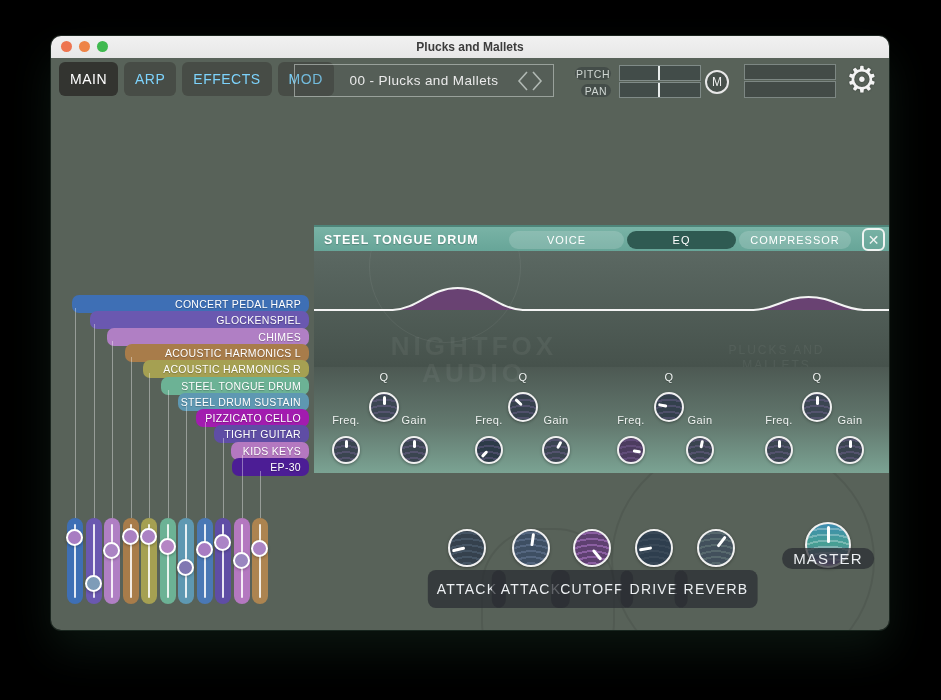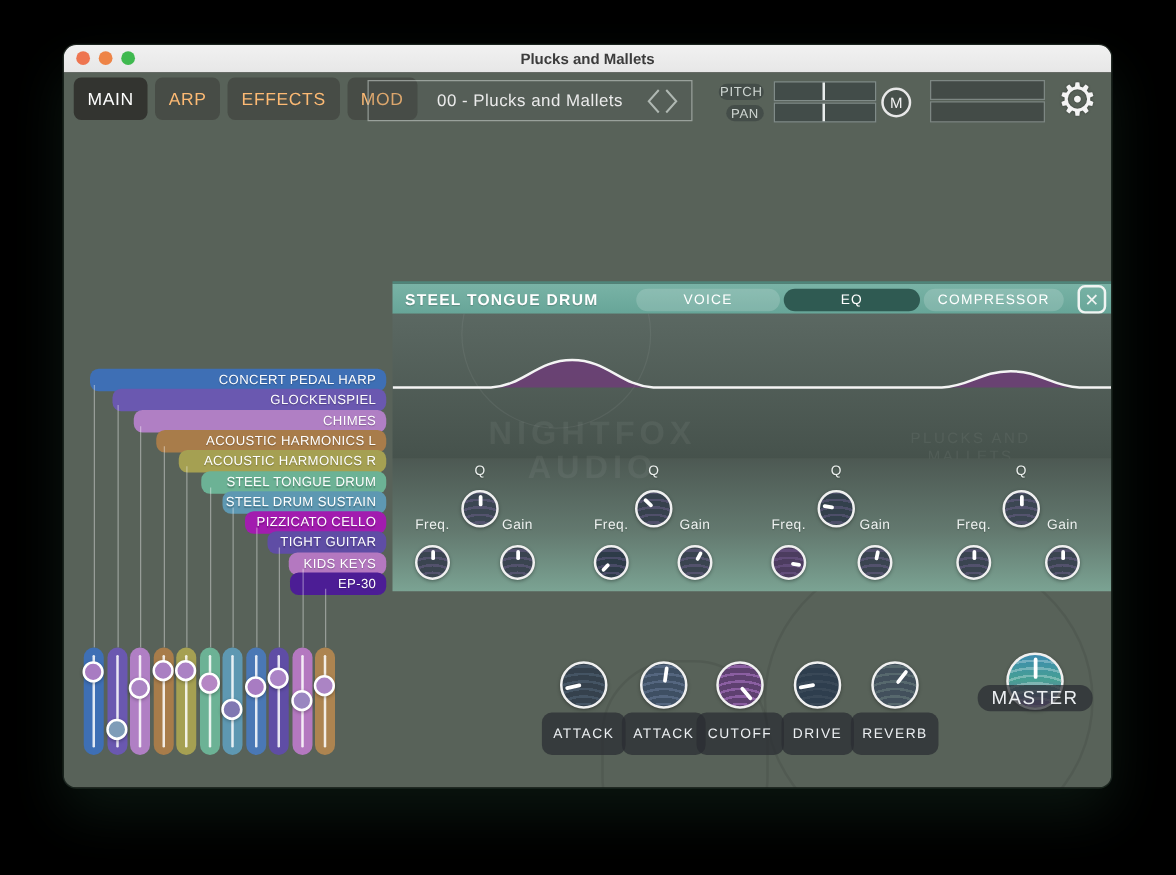--- a/index.html
+++ b/index.html
@@ -22,21 +22,21 @@
       linear-gradient(100deg, transparent 48%, rgba(214,228,212,.10) 50.5%, transparent 53%),
       linear-gradient(115deg,#6c796f 0%,#5d6c64 25%,#50605
 
 8 48%,#57615a 62%,#6a6271 82%,#776b7e 100%);
     background-color:#586259;}
   .bg-art{position:absolute;border:2px solid rgba(0,0,0,.08);border-radius:50%;pointer-events:none;}
 
   
   .nav{position:absolute;left:8px;top:4px;display:flex;gap:6px;}
   .nav-tab{height:34px;display:flex;align-items:center;padding:0 11px;border-radius:6px;
-    background:rgba(58,58,54,.55);color:#fdba74;font-size:14px;letter-spacing:.5px;}
+    background:rgba(58,58,54,.55);color:#7dd3fc;font-size:14px;letter-spacing:.5px;}
   .nav-tab.active{background:rgba(48,48,44,.92);color:#fff;}
   .preset{position:absolute;left:243px;top:6px;width:258px;height:31px;border:1px solid rgba(210,216,212,.55);
     display:flex;align-items:center;justify-content:center;color:#ebebeb;font-size:13.5px;letter-spacing:.4px;
     background:rgba(70,80,78,.18);}
   .preset-arrows{position:absolute;right:8px;top:4px;display:flex;}
   .tinylabel{position:absolute;background:rgba(52,60,60,.55);border-radius:7px;color:#cfd6d2;
     font-size:10.5px;display:flex;align-items:center;justify-content:center;letter-spacing:.5px;}
   .hslider{position:absolute;background:rgba(40,50,54,.45);border:1px solid rgba(170,182,178,.6);}
   .hslider .mark{position:absolute;top:0;bottom:0;width:2px;background:#e8eceb;}
   .mbtn{position:absolute;left:654px;top:12px;width:24px;height:24px;border-radius:50%;
@@ -80,21 +80,21 @@
   .klabel{position:absolute;color:#eef2f0;font-size:11px;letter-spacing:.4px;text-align:center;
     text-shadow:0 1px 1px rgba(0,0,0,.25);transform:translateX(-50%);}
   .knob{position:absolute;border-radius:50%;border:2px solid #f0f0f0;box-sizing:border-box;
     box-shadow:0 1px 3px rgba(0,0,0,.35);}
   .ptr-wrap{position:absolute;inset:0;}
   .ptr{position:absolute;left:calc(50% - 1.5px);top:2px;width:3px;height:calc(50% - 4px);
     background:#fff;border-radius:2px;}
 
   
   .macro-label{position:absolute;transform:translateX(-50%);background:rgba(42,44,50,.72);color:#eceff2;
-    border-radius:8px;font-size:11px;letter-spacing:1.2px;padding:11px 9px;white-space:nowrap;}
+    border-radius:8px;font-size:14px;letter-spacing:1.2px;padding:11px 9px;white-space:nowrap;}
   .macro-label.big{font-size:15px;border-radius:10px;padding:2px 11px;}
   .master-knob{background:
     repeating-radial-gradient(circle at 50% 180%, rgba(255,255,255,0) 0 4px, rgba(255,255,255,.28) 4px 6px),
     linear-gradient(180deg,#3d8cb0 0%,#46a093 48%,#8a63ae 100%) !important;}
 </style>
 </head>
 <body>
 
 <div class="stage">
   <div class="window">

